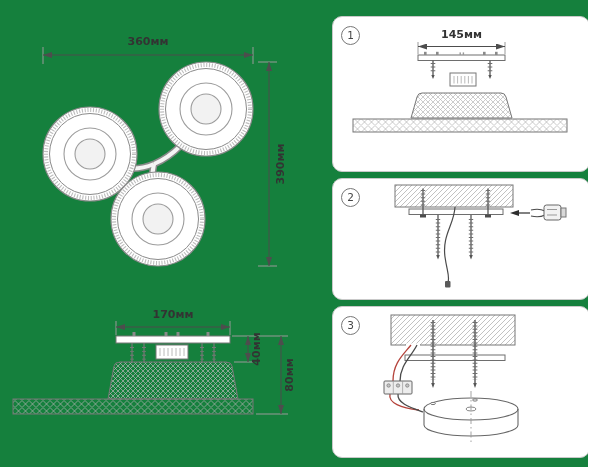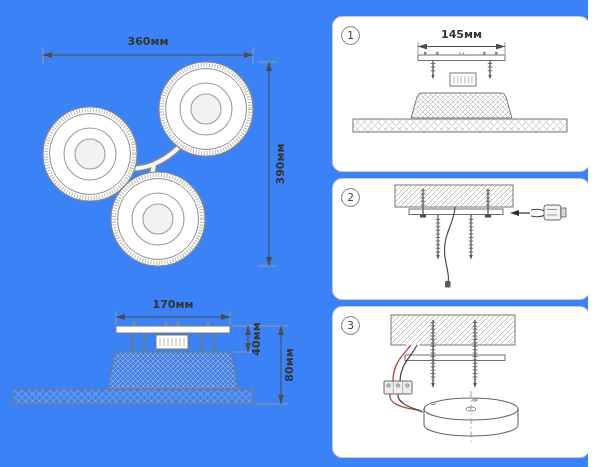--- a/index.html
+++ b/index.html
@@ -1,17 +1,17 @@
 <!DOCTYPE html>
 <html><head>
 <meta charset="utf-8">
 <style>
   html,body{margin:0;padding:0;}
   body{width:600px;height:467px;background:#ffffff;font-family:"DejaVu Sans",sans-serif;}
-  #screen{position:relative;width:588px;height:467px;background:#3b82f6;overflow:hidden;}
+  #screen{position:relative;width:588px;height:467px;background:#15803d;overflow:hidden;}
   .abs{position:absolute;}
   .panel{position:absolute;border:1px solid #c9c9c9;border-radius:10px;background:#ffffff;}
   .panel svg{position:absolute;left:0;top:0;}
   .badge{position:absolute;left:8px;top:9px;width:17px;height:17px;border:1px solid #777;border-radius:50%;
          font-size:10.5px;line-height:17px;text-align:center;color:#444;z-index:2;}
   text.dim{font-family:"DejaVu Sans",sans-serif;font-size:11px;font-weight:600;fill:#333;}
 </style>
 </head>
 <body>
 
@@ -65,21 +65,21 @@
       <g transform="translate(150 205)">
         <circle r="47" fill="#ffffff" stroke="#8a8a8a" stroke-width="1.2"></circle>
         <circle r="44" fill="none" stroke="#bdbdbd" stroke-width="4" stroke-dasharray="1.1 1.7"></circle>
         <circle r="40.5" fill="none" stroke="#8a8a8a" stroke-width="1"></circle>
         <circle r="26" fill="none" stroke="#9c9c9c" stroke-width="1.1"></circle>
         <circle r="15" fill="#f2f2f2" stroke="#9c9c9c" stroke-width="1.1"></circle>
       </g>
     </svg>
   </div>
 
-  <div class="abs" style="left:8px;top:296px;width:300px;height:160px">
+  <div class="abs" style="left:8px;top:306px;width:300px;height:160px">
     <svg width="300" height="160" viewBox="0 0 300 160">
       <defs>
         <marker id="arS" markerWidth="9" markerHeight="6" refX="9" refY="3" orient="auto-start-reverse" viewBox="0 0 9 6">
           <path d="M0,0 L9,3 L0,6 Z" fill="#4d4d4d"></path>
         </marker>
         <pattern id="xhS" width="5" height="5" patternUnits="userSpaceOnUse">
           <path d="M0,5 L5,0 M0,0 L5,5" stroke="#b8b8b8" stroke-width="0.7" fill="none"></path>
         </pattern>
         <pattern id="dmS" width="7" height="7" patternUnits="userSpaceOnUse">
           <path d="M0,3.5 L3.5,0 L7,3.5 L3.5,7 Z" fill="none" stroke="#b0b0b0" stroke-width="0.7"></path>

